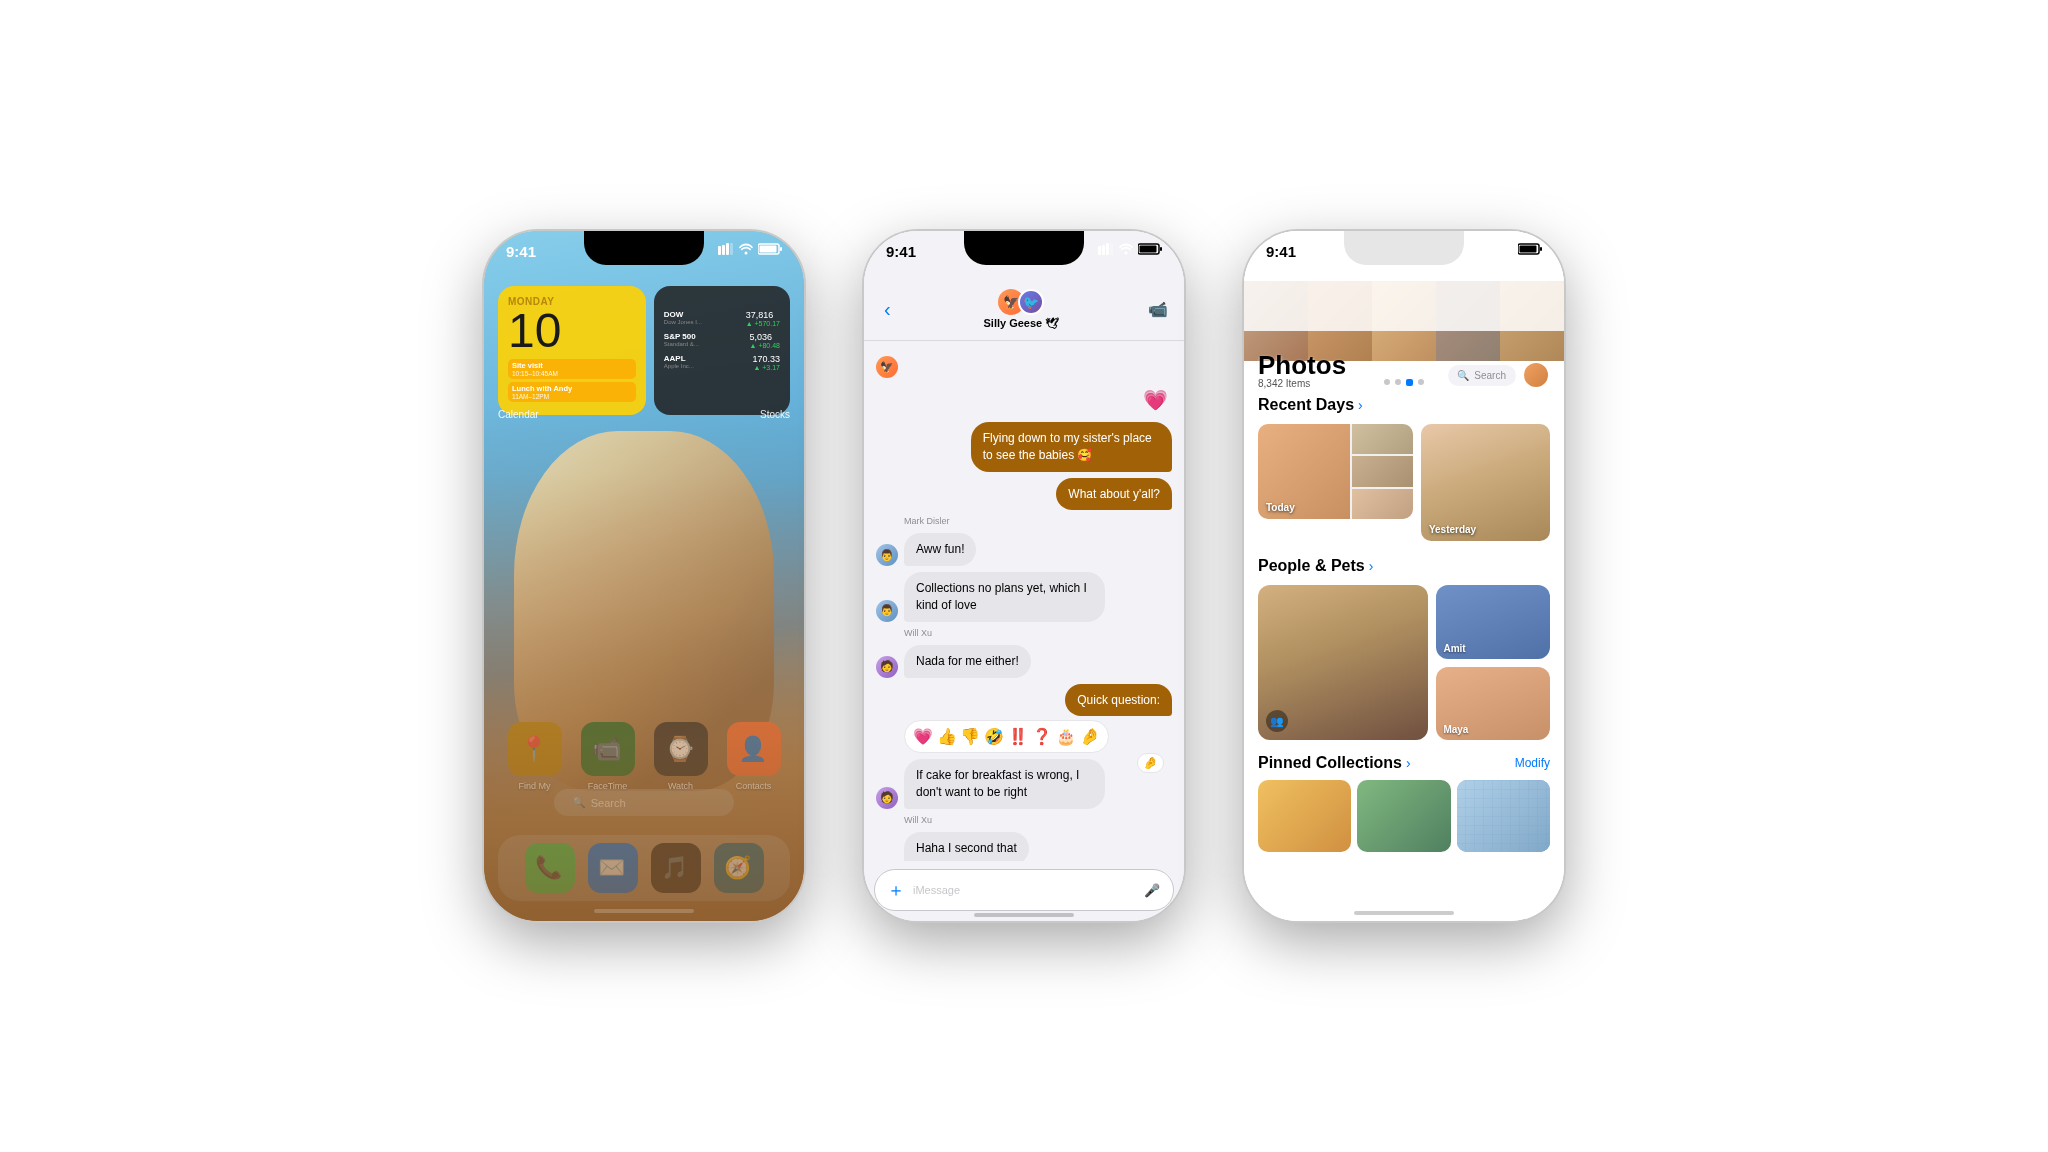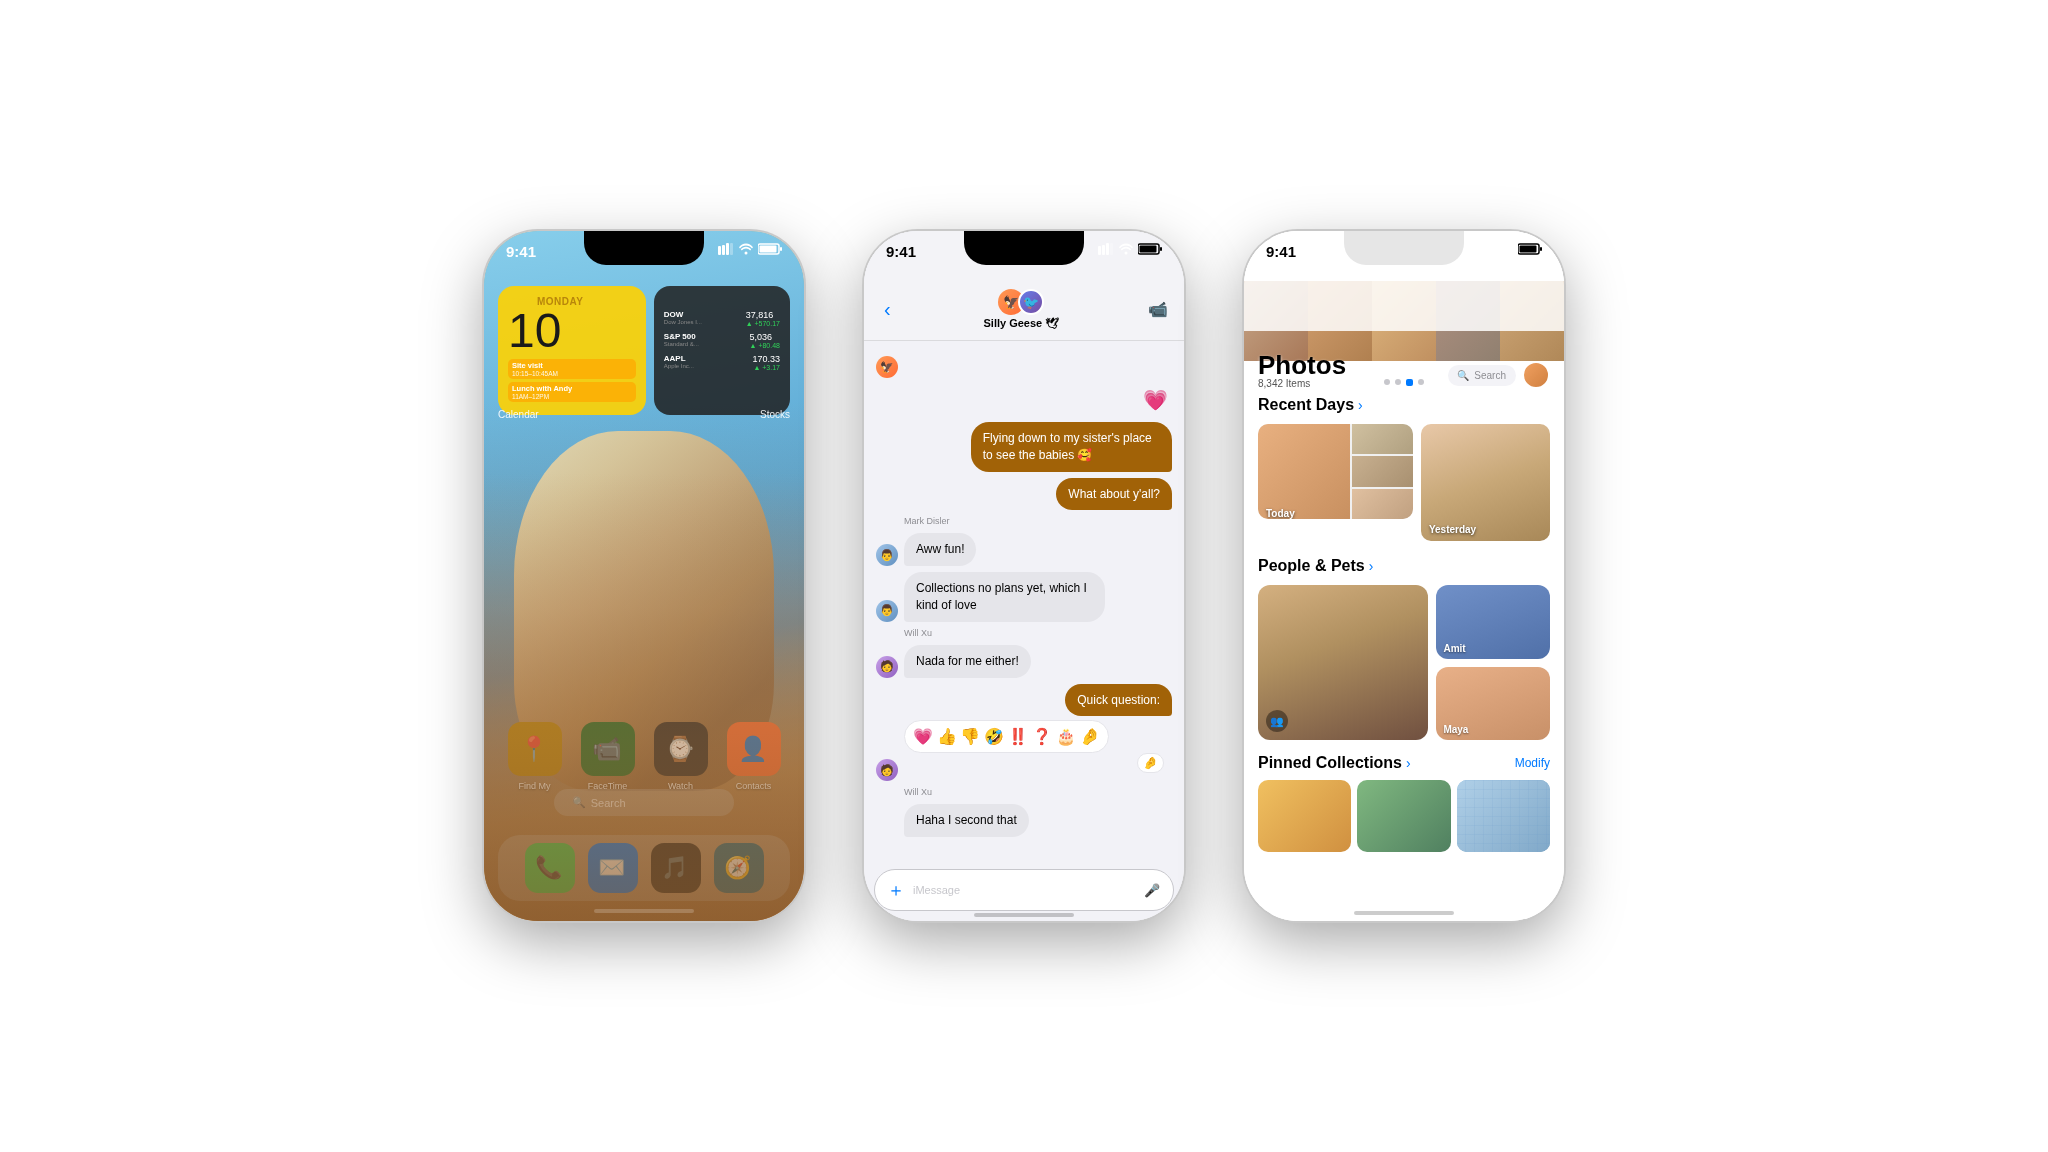--- a/index.html
+++ b/index.html
@@ -107,21 +107,20 @@
       padding: 10px 10px;
       flex: 1.1;
       min-height: 110px;
     }
     .widget-cal-day {
       font-size: 10px;
       font-weight: 600;
       color: #b8860b;
       text-transform: uppercase;
       letter-spacing: 0.5px;
-      margin-left: 29px;
     }
     .widget-cal-num {
       font-size: 48px;
       font-weight: 200;
       color: #1a1a1a;
       line-height: 1;
       margin-bottom: 4px;
     }
     .widget-cal-event {
       background: rgba(255,165,0,0.7);
@@ -612,20 +611,21 @@
           <span>🤣</span>
           <span>‼️</span>
           <span>❓</span>
           <span>🎂</span>
           <span>🤌</span>
         </div>
 
         <div style="position:relative;">
           <div class="msg-row incoming">
             <div class="msg-sender-avatar" style="background:linear-gradient(135deg,#c8a0e8,#9060c0);">🧑</div>
+            <div class="msg-bubble incoming">If cake for breakfast is wrong, I don't want to be right</div>
           </div>
           <div style="position:absolute;right:8px;top:-6px;background:#fff;border:1px solid #e5e5ea;border-radius:12px;padding:2px 5px;font-size:12px;">🤌</div>
         </div>
 
         <div class="msg-sender-label">Will Xu</div>
 
         <div class="msg-row incoming">
           <div style="width:22px;flex-shrink:0;"></div>
           <div class="msg-bubble incoming">Haha I second that</div>
         </div>
@@ -717,21 +717,21 @@
 
           <div style="flex:1.2;height:95px;border-radius:10px;overflow:hidden;position:relative;background:#f0f0f0;">
             <div style="width:100%;height:100%;display:flex;gap:2px;">
               <div style="flex:1.5;background:linear-gradient(135deg,#e8b080,#c89060);border-radius:8px 0 0 8px;"></div>
               <div style="flex:1;display:flex;flex-direction:column;gap:2px;">
                 <div style="flex:1;background:linear-gradient(135deg,#d0c0a0,#b0a080);border-radius:0 8px 0 0;"></div>
                 <div style="flex:1;background:linear-gradient(135deg,#c8b090,#a89070);"></div>
                 <div style="flex:1;background:linear-gradient(135deg,#e0c0a0,#c0a080);border-radius:0 0 8px 0;"></div>
               </div>
             </div>
-            <div style="position:absolute;bottom:0;left:8px;font-size:10px;font-weight:700;color:#fff;text-shadow:0 1px 3px rgba(0,0,0,0.7);">Today</div>
+            <div style="position:absolute;bottom:6px;left:8px;font-size:10px;font-weight:700;color:#fff;text-shadow:0 1px 3px rgba(0,0,0,0.7);">Today</div>
           </div>
 
           <div style="flex:1;height:117px;border-radius:10px;overflow:hidden;position:relative;background:#d4b8a0;">
             <div style="width:100%;height:100%;background:linear-gradient(160deg,#e8c8a8 0%,#c8a878 50%,#a88858 100%);"></div>
             <div style="position:absolute;bottom:6px;left:8px;font-size:10px;font-weight:700;color:#fff;text-shadow:0 1px 3px rgba(0,0,0,0.7);">Yesterday</div>
           </div>
         </div>
 
         <div class="section-header" style="margin-top:4px;">
           <div style="display:flex;align-items:center;gap:4px;">

